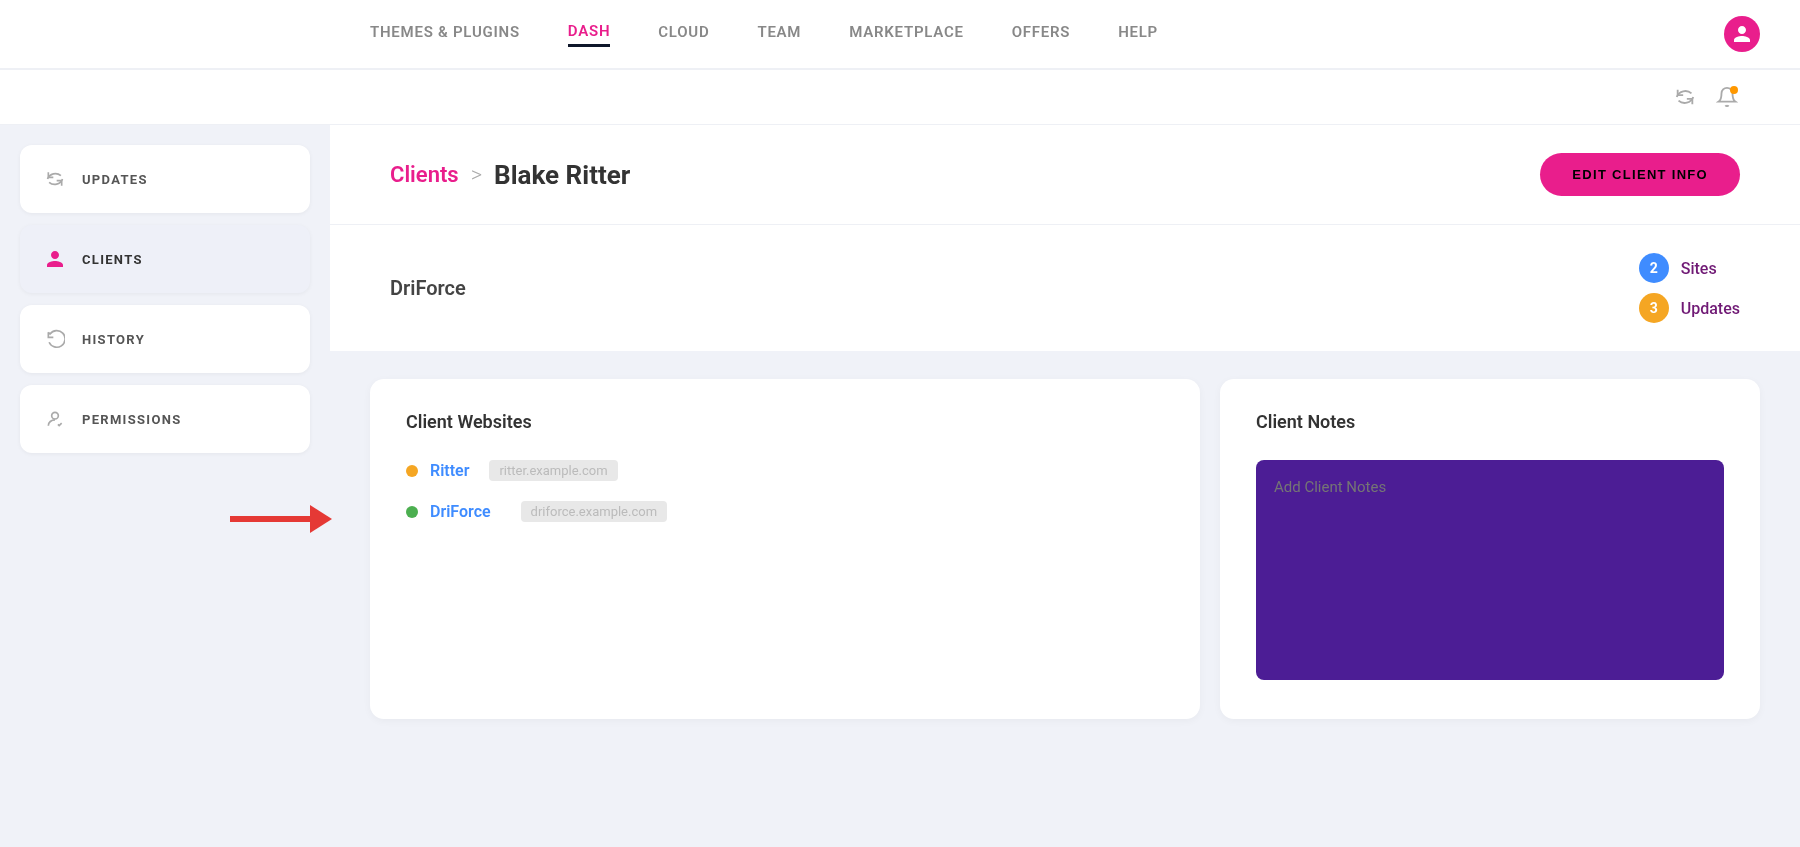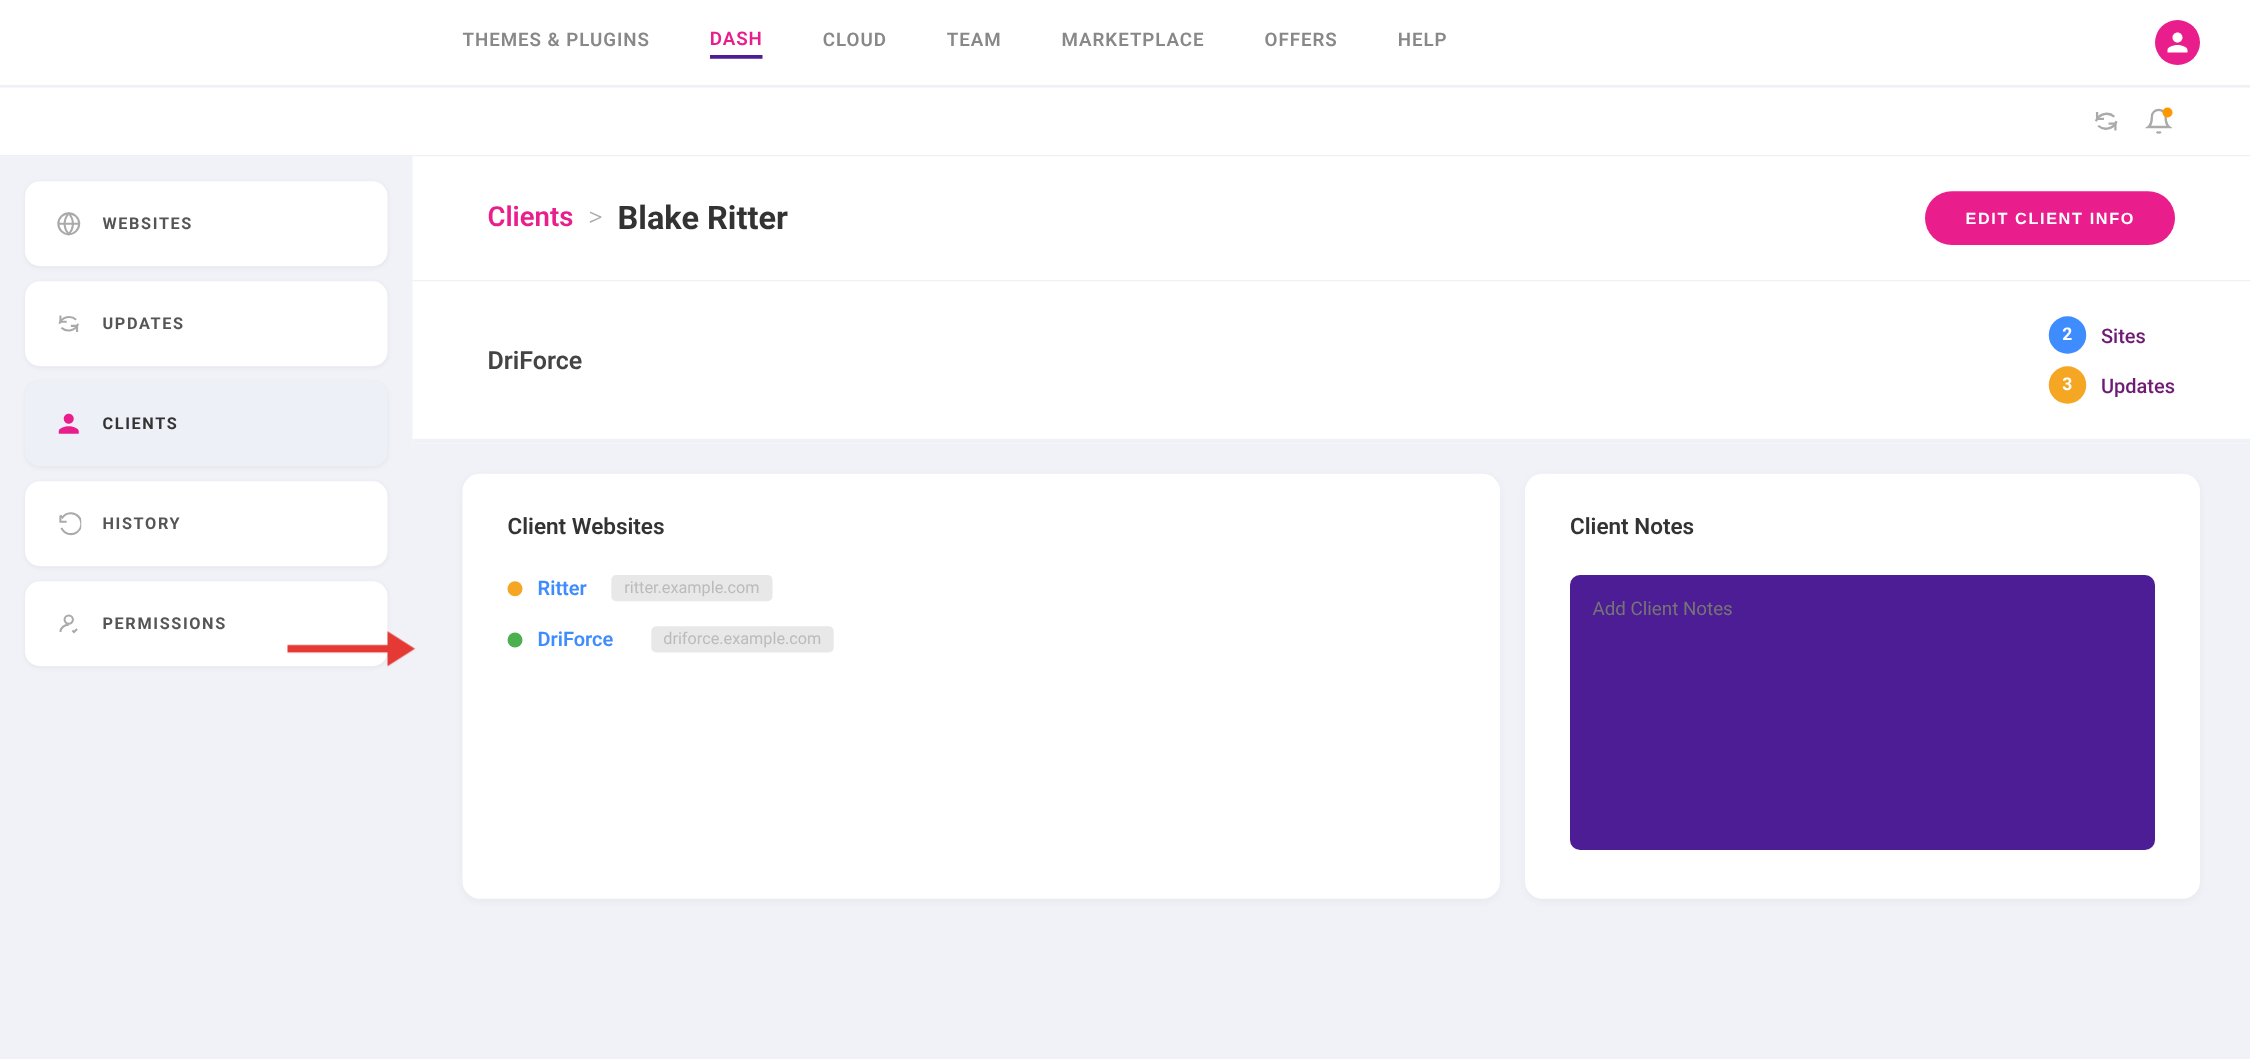--- a/index.html
+++ b/index.html
@@ -32,21 +32,21 @@
       font-weight: 600;
       letter-spacing: 0.05em;
       color: #888;
       text-transform: uppercase;
       cursor: pointer;
       padding-bottom: 4px;
       text-decoration: none;
     }
     .nav-item.active {
       color: #e91e8c;
-      border-bottom: 3px solid #4c1d95;
+      border-bottom: 3px solid #0f172a;
       padding-bottom: 4px;
     }
     .nav-right {
       display: flex;
       align-items: center;
       gap: 20px;
       margin-left: auto;
     }
     .avatar-circle {
       width: 36px;
@@ -197,21 +197,21 @@
       color: #aaa;
       font-weight: 300;
     }
     .breadcrumb-current {
       font-size: 26px;
       font-weight: 700;
       color: #333;
     }
     .edit-btn {
       background: #e91e8c;
-      color: #ffffff;
+      color: #000000;
       border: none;
       border-radius: 30px;
       padding: 14px 32px;
       font-size: 13px;
       font-weight: 700;
       letter-spacing: 0.1em;
       text-transform: uppercase;
       cursor: pointer;
     }
 
@@ -369,30 +369,20 @@
     </div>
   </div>
 </div>
 
 <div class="layout">
 
   <aside class="sidebar">
     <div class="sidebar-item">
       <div class="sidebar-icon">
         <svg width="20" height="20" viewBox="0 0 24 24" fill="none" stroke="#aaa" stroke-width="2">
-            <circle cx="12" cy="12" r="10"></circle>
-            <line x1="2" y1="12" x2="22" y2="12"></line>
-            <path d="M12 2a15.3 15.3 0 0 1 4 10 15.3 15.3 0 0 1-4 10 15.3 15.3 0 0 1-4-10 15.3 15.3 0 0 1 4-10z"></path>
-          </svg>
-      </div>
-      <span class="sidebar-label">WEBSITES</span>
-    </div>
-    <div class="sidebar-item">
-      <div class="sidebar-icon">
-        <svg width="20" height="20" viewBox="0 0 24 24" fill="none" stroke="#aaa" stroke-width="2">
             <path d="M4 4v6h6"></path>
             <path d="M20 20v-6h-6"></path>
             <path d="M4.93 15.93A10 10 0 0 0 21 12"></path>
             <path d="M19.07 8.07A10 10 0 0 0 3 12"></path>
           </svg>
       </div>
       <span class="sidebar-label">UPDATES</span>
     </div>
     <div class="sidebar-item active">
       <div class="sidebar-icon pink">

